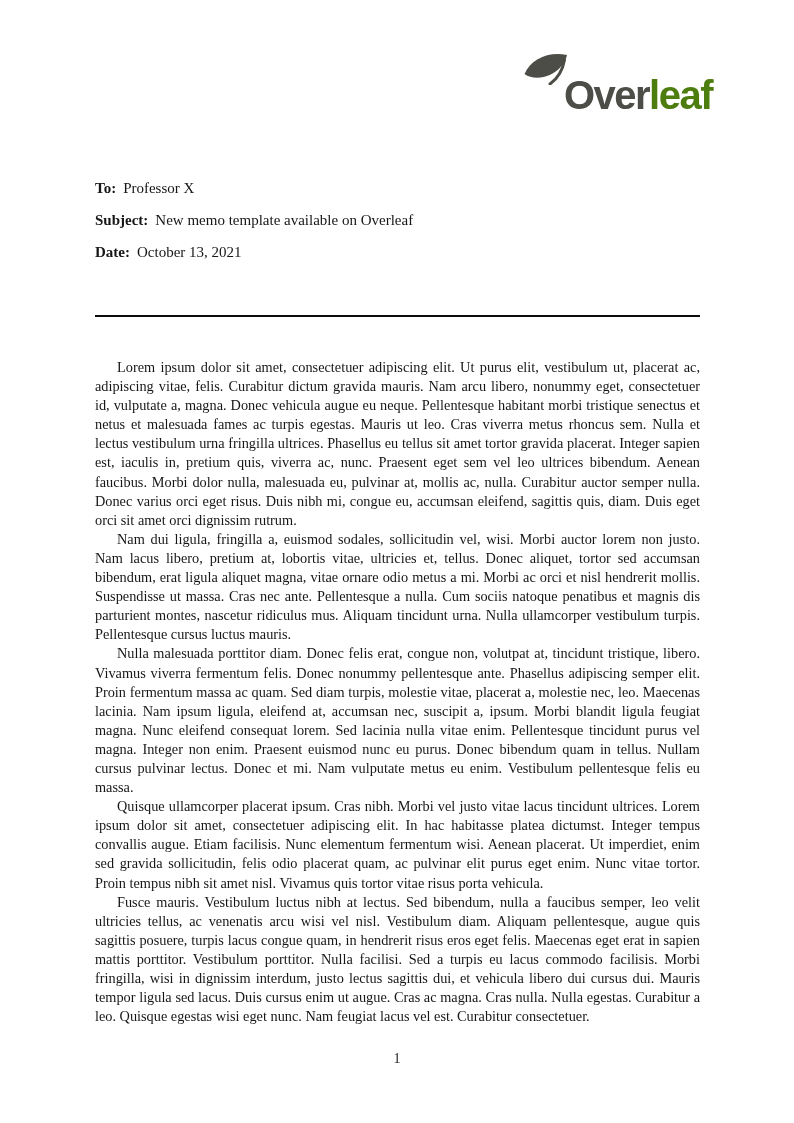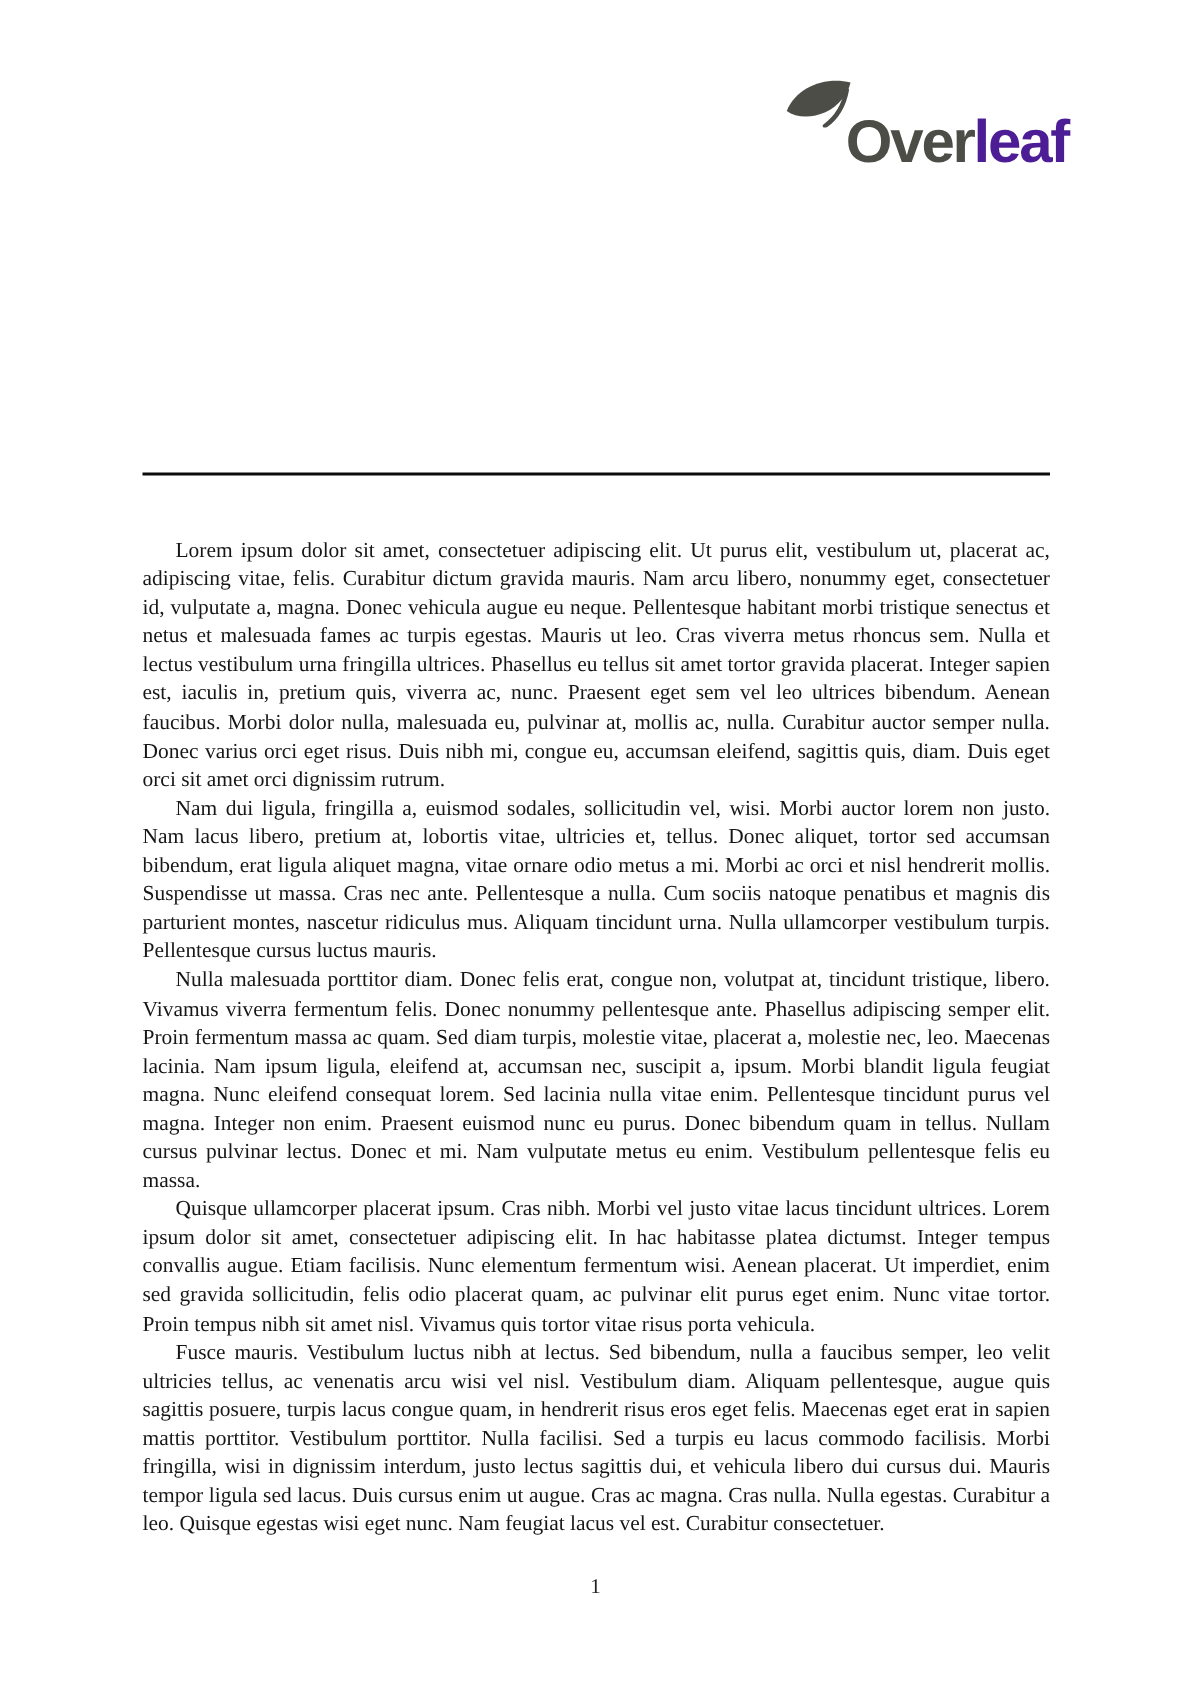--- a/index.html
+++ b/index.html
@@ -26,21 +26,21 @@
   .logo {
     position: relative;
     font-family: "Liberation Sans", sans-serif;
     font-weight: bold;
     font-size: 40px;
     line-height: 38px;
     letter-spacing: -1.5px;
     white-space: nowrap;
   }
   .logo .word-over { color: #4d4d47; margin-left: 40px; }
-  .logo .word-leaf { color: #4c1d95; }
+  .logo .word-leaf { color: #4d7c0f; }
   .logo .leaf {
     position: absolute;
     left: -1px;
     top: -23px;
     width: 46px;
     height: 32px;
     pointer-events: none;
   }
 
   
@@ -105,20 +105,29 @@
     <div class="logo">
       <svg class="leaf" viewBox="0 0 46 32" aria-hidden="true">
         <path d="M44 2 C27 -2 8 5 1.5 21 C11 28 29 25 38.5 13 C41.5 9 43.3 5.5 44 2 Z" fill="#4d4d47"></path>
         <path d="M27 31 C34 26 39.5 18 41.5 7" fill="none" stroke="#4d4d47" stroke-width="3" stroke-linecap="round"></path>
       </svg>
       <span class="word-over">Over</span><span class="word-leaf">leaf</span>
     </div>
   </header>
 
   <section class="memo-fields">
+    <div class="field">
+      <span class="label">To:</span><span class="value">Professor X</span>
+    </div>
+    <div class="field">
+      <span class="label">Subject:</span><span class="value">New memo template available on Overleaf</span>
+    </div>
+    <div class="field">
+      <span class="label">Date:</span><span class="value">October 13, 2021</span>
+    </div>
   </section>
 
   <hr class="rule">
 
   <main class="memo-body">
     <p>Lorem ipsum dolor sit amet, consectetuer adipiscing elit. Ut purus elit, vestibulum ut, placerat ac, adipiscing vitae, felis. Curabitur dictum gravida mauris. Nam arcu libero, nonummy eget, consectetuer id, vulputate a, magna. Donec vehicula augue eu neque. Pellentesque habitant morbi tristique senectus et netus et malesuada fames ac turpis egestas. Mauris ut leo. Cras viverra metus rhoncus sem. Nulla et lectus vestibulum urna fringilla ultrices. Phasellus eu tellus sit amet tortor gravida placerat. Integer sapien est, iaculis in, pretium quis, viverra ac, nunc. Praesent eget sem vel leo ultrices bibendum. Aenean faucibus. Morbi dolor nulla, malesuada eu, pulvinar at, mollis ac, nulla. Curabitur auctor semper nulla. Donec varius orci eget risus. Duis nibh mi, congue eu, accumsan eleifend, sagittis quis, diam. Duis eget orci sit amet orci dignissim rutrum.</p>
     <p>Nam dui ligula, fringilla a, euismod sodales, sollicitudin vel, wisi. Morbi auctor lorem non justo. Nam lacus libero, pretium at, lobortis vitae, ultricies et, tellus. Donec aliquet, tortor sed accumsan bibendum, erat ligula aliquet magna, vitae ornare odio metus a mi. Morbi ac orci et nisl hendrerit mollis. Suspendisse ut massa. Cras nec ante. Pellentesque a nulla. Cum sociis natoque penatibus et magnis dis parturient montes, nascetur ridiculus mus. Aliquam tincidunt urna. Nulla ullamcorper vestibulum turpis. Pellentesque cursus luctus mauris.</p>
     <p>Nulla malesuada porttitor diam. Donec felis erat, congue non, volutpat at, tincidunt tristique, libero. Vivamus viverra fermentum felis. Donec nonummy pellentesque ante. Phasellus adipiscing semper elit. Proin fermentum massa ac quam. Sed diam turpis, molestie vitae, placerat a, molestie nec, leo. Maecenas lacinia. Nam ipsum ligula, eleifend at, accumsan nec, suscipit a, ipsum. Morbi blandit ligula feugiat magna. Nunc eleifend consequat lorem. Sed lacinia nulla vitae enim. Pellentesque tincidunt purus vel magna. Integer non enim. Praesent euismod nunc eu purus. Donec bibendum quam in tellus. Nullam cursus pulvinar lectus. Donec et mi. Nam vulputate metus eu enim. Vestibulum pellentesque felis eu massa.</p>
     <p>Quisque ullamcorper placerat ipsum. Cras nibh. Morbi vel justo vitae lacus tincidunt ultrices. Lorem ipsum dolor sit amet, consectetuer adipiscing elit. In hac habitasse platea dictumst. Integer tempus convallis augue. Etiam facilisis. Nunc elementum fermentum wisi. Aenean placerat. Ut imperdiet, enim sed gravida sollicitudin, felis odio placerat quam, ac pulvinar elit purus eget enim. Nunc vitae tortor. Proin tempus nibh sit amet nisl. Vivamus quis tortor vitae risus porta vehicula.</p>
     <p>Fusce mauris. Vestibulum luctus nibh at lectus. Sed bibendum, nulla a faucibus semper, leo velit ultricies tellus, ac venenatis arcu wisi vel nisl. Vestibulum diam. Aliquam pellentesque, augue quis sagittis posuere, turpis lacus congue quam, in hendrerit risus eros eget felis. Maecenas eget erat in sapien mattis porttitor. Vestibulum porttitor. Nulla facilisi. Sed a turpis eu lacus commodo facilisis. Morbi fringilla, wisi in dignissim interdum, justo lectus sagittis dui, et vehicula libero dui cursus dui. Mauris tempor ligula sed lacus. Duis cursus enim ut augue. Cras ac magna. Cras nulla. Nulla egestas. Curabitur a leo. Quisque egestas wisi eget nunc. Nam feugiat lacus vel est. Curabitur consectetuer.</p>

